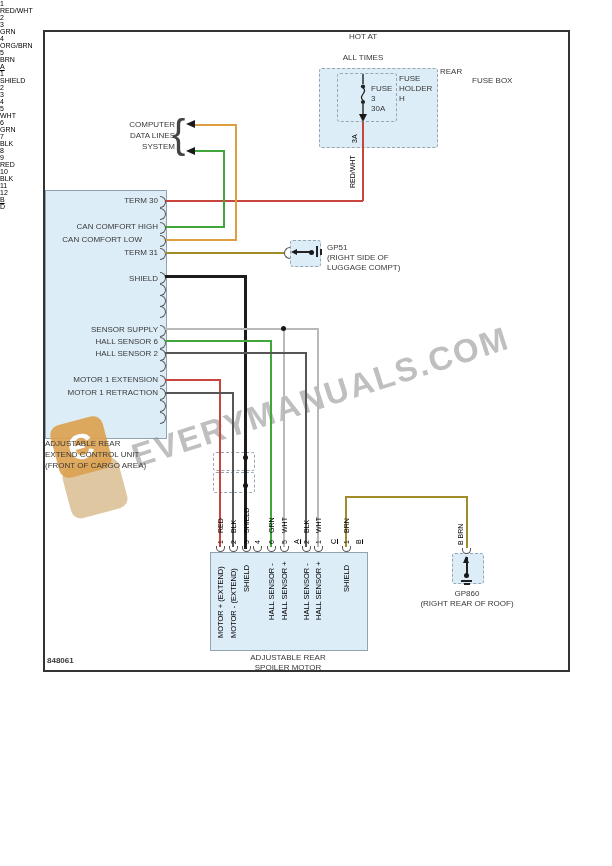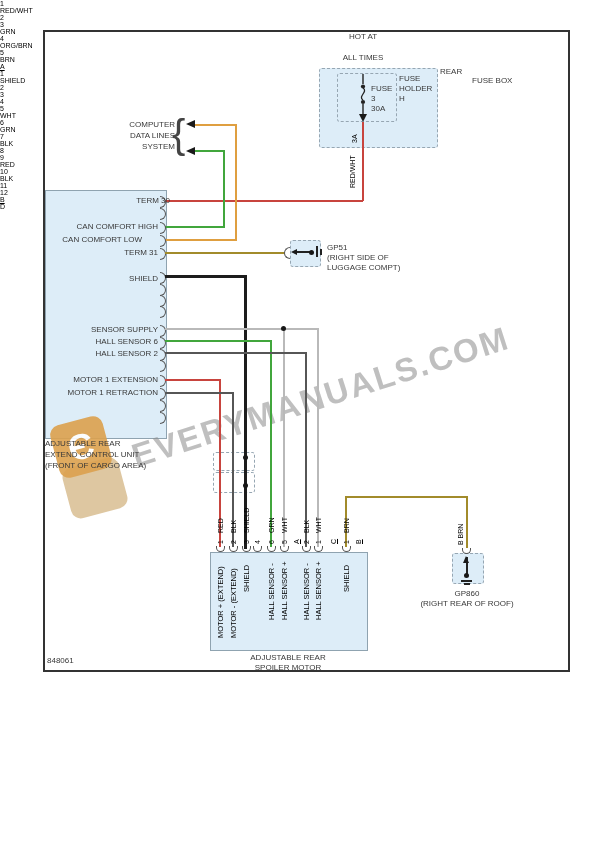--- a/index.html
+++ b/index.html
@@ -84,21 +84,21 @@
   <div class="wire" style="left:195px; top:124px; width:41px; height:2px; background:var(--wire-orange);"></div>
   <div class="wire" style="left:235px; top:124px; width:2px; height:117px; background:var(--wire-orange);"></div>
   <div class="wire" style="left:165px; top:239px; width:71px; height:2px; background:var(--wire-orange);"></div>
   <div class="wire" style="left:195px; top:150px; width:29px; height:2px; background:var(--wire-green);"></div>
   <div class="wire" style="left:223px; top:150px; width:2px; height:78px; background:var(--wire-green);"></div>
   <div class="wire" style="left:165px; top:226px; width:59px; height:2px; background:var(--wire-green);"></div>
 
   <div class="arcR" style="left:160px; top:196px;"></div>
   <div class="t7" style="left:167px; top:191px;">1</div>
   <div class="t7" style="left:181px; top:191px;">RED/WHT</div>
-  <div class="t trt" style="left:60px; top:196px; width:110px;">TERM 30</div>
+  <div class="t trt" style="left:48px; top:196px; width:110px;">TERM 30</div>
   <div class="arcR" style="left:160px; top:208px;"></div>
   <div class="t7" style="left:167px; top:203px;">2</div>
   <div class="arcR" style="left:160px; top:222px;"></div>
   <div class="t7" style="left:167px; top:217px;">3</div>
   <div class="t7" style="left:181px; top:217px;">GRN</div>
   <div class="t trt" style="left:48px; top:222px; width:110px;">CAN COMFORT HIGH</div>
   <div class="arcR" style="left:160px; top:235px;"></div>
   <div class="t7" style="left:167px; top:230px;">4</div>
   <div class="t7" style="left:181px; top:230px;">ORG/BRN</div>
   <div class="t trt" style="left:32px; top:235px; width:110px;">CAN COMFORT LOW</div>
@@ -235,15 +235,15 @@
   <div class="t7 rot" style="position:absolute; left:457px; top:545px;">B  BRN</div>
   <div class="arcU" style="left:462px; top:548px;"></div>
   <div class="wire" style="left:466px; top:557px; width:2px; height:20px; background:#222;"></div>
   <div class="tri" style="left:463px; top:556px; border-width:0 3.5px 7px 3.5px; border-color:transparent transparent #1a1a1a transparent;"></div>
   <div class="dot" style="left:464px; top:573px;"></div>
   <div class="wire" style="left:461px; top:580px; width:11px; height:2px; background:#222;"></div>
   <div class="wire" style="left:464px; top:583px; width:6px; height:2px; background:#222;"></div>
   <div class="t tc" style="left:437px; top:589px; width:60px;">GP860</div>
   <div class="t tc" style="left:407px; top:599px; width:120px;">(RIGHT REAR OF ROOF)</div>
 
-  <div class="t" style="left:47px; top:656px;">848061</div>
+  <div class="t" style="left:47px; top:656px;font-weight:bold;">848061</div>
 
 </div>
 
 </body></html>

